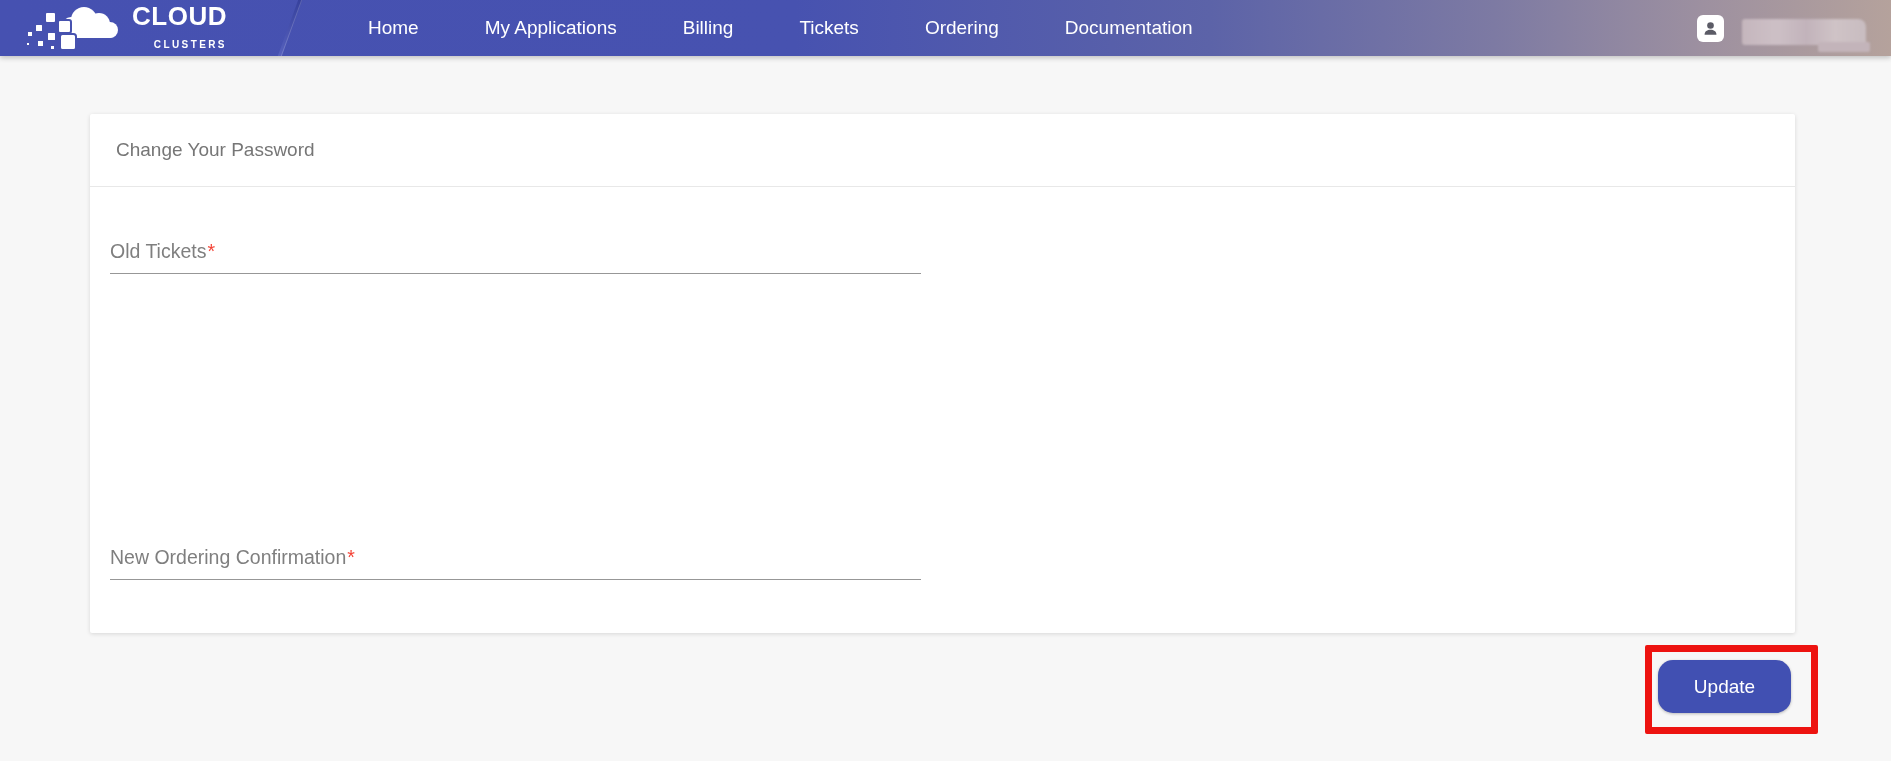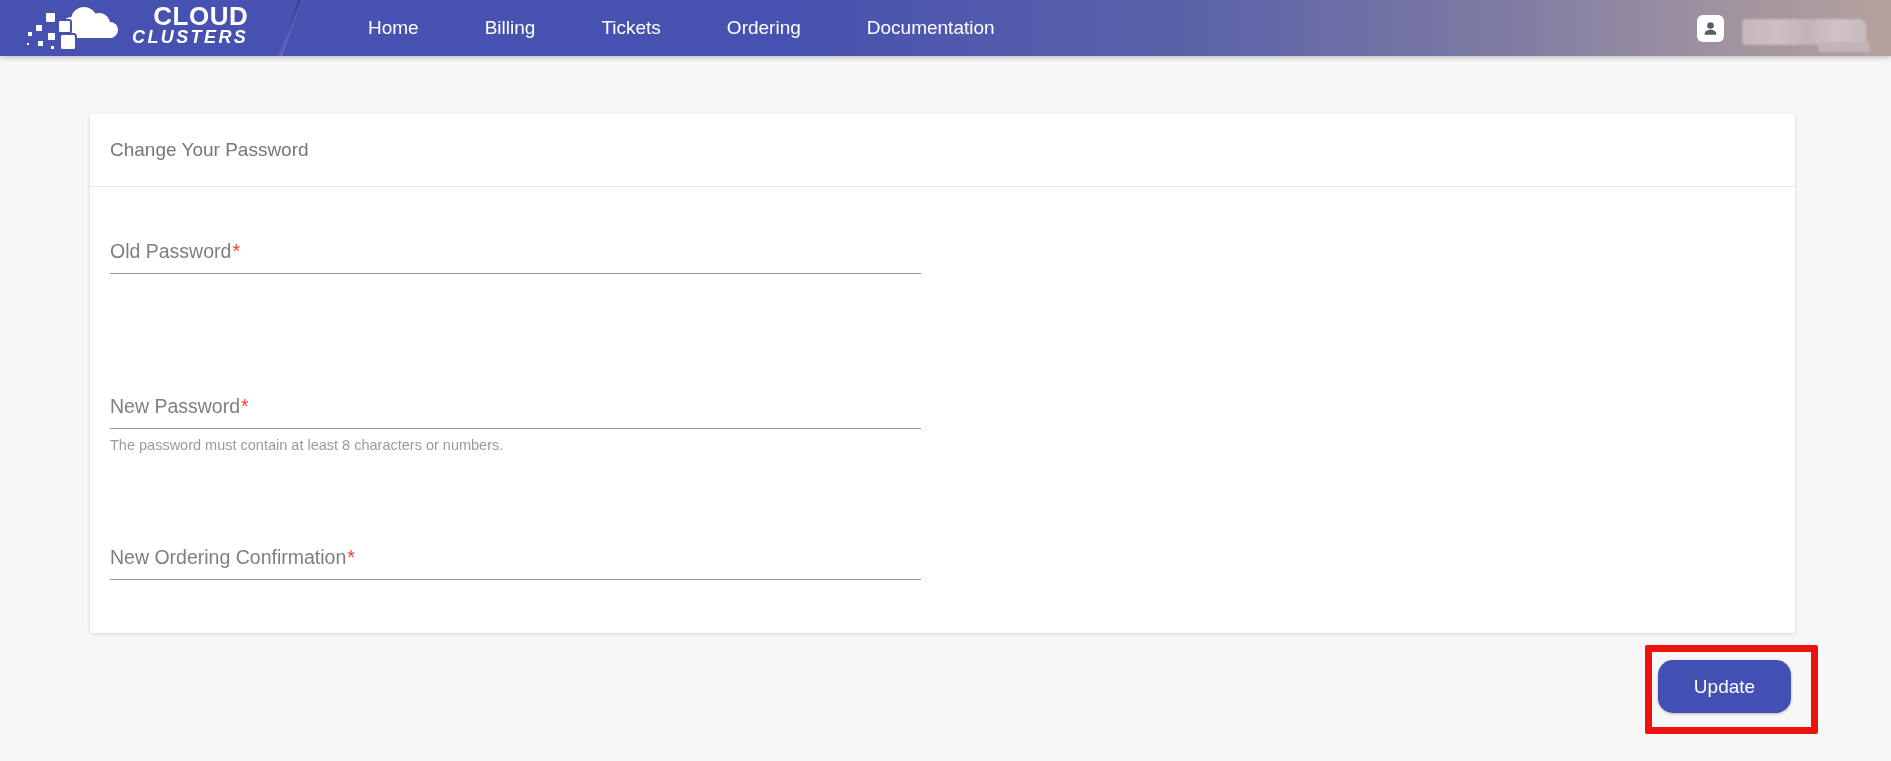--- a/index.html
+++ b/index.html
@@ -27,22 +27,22 @@
     display: flex; align-items: flex-start;
     cursor: pointer;
   }
   .brand-mark { display: block; }
   .brand-text { margin-left: 4px; display: flex; flex-direction: column; align-items: flex-end; }
   .brand-line1 {
     color: #ffffff; font-size: 26px; font-weight: 800;
     letter-spacing: 0.5px; line-height: 26px;
   }
   .brand-line2 {
-    color: #ffffff; font-size: 18px; font-weight: 700;
-    letter-spacing: 2.4px; line-height: 14px; margin-top: 1px; font-style: italic;
+    color: #ffffff; font-size: 10px; font-weight: 700;
+    letter-spacing: 2.4px; line-height: 14px; margin-top: 9px;
   }
   .nav-slash {
     position: absolute; left: 288px; top: 0;
     width: 4px; height: 56px;
     transform: skewX(-20deg);
     background: linear-gradient(180deg, rgba(42,52,140,0.55), rgba(100,110,200,0.55));
     border-right: 1px solid rgba(255,255,255,0.18);
   }
   .nav-items {
     position: absolute; left: 368px; top: 0; height: 56px;
@@ -75,21 +75,21 @@
   
   .card {
     position: absolute; left: 90px; top: 114px;
     width: 1705px; height: 519px;
     background: #ffffff;
     box-shadow: 0 1px 4px rgba(0,0,0,0.13);
     border-radius: 2px;
   }
   .card-header {
     height: 73px; display: flex; align-items: center;
-    padding-left: 20px;
+    padding-left: 26px;
     border-bottom: 1px solid #e8e8e8;
   }
   .card-title { color: #767676; font-size: 19px; }
 
   
   .field {
     position: absolute; left: 20px; width: 811px;
   }
   .field-label {
     position: absolute; left: 0; top: 2px;
@@ -161,20 +161,21 @@
     <div class="brand-text">
       <span class="brand-line1">CLOUD</span>
       <span class="brand-line2">CLUSTERS</span>
     </div>
   </div>
 
   <div class="nav-slash"></div>
 
   <ul class="nav-items">
     <li class="nav-item">Home</li>
+    <li class="nav-item">My Applications</li>
     <li class="nav-item">Billing</li>
     <li class="nav-item">Tickets</li>
     <li class="nav-item">Ordering</li>
     <li class="nav-item">Documentation</li>
   </ul>
 
   <div class="avatar">
     <svg width="19" height="19" viewBox="0 0 24 24">
       <circle cx="12" cy="8.2" r="4.2" fill="#5b5b66"></circle>
       <path d="M4.5 20 C4.5 15.4 8 13.6 12 13.6 C16 13.6 19.5 15.4 19.5 20 Z" fill="#5b5b66"></path>
@@ -186,32 +187,25 @@
 
 <main>
   <section class="card">
 
     <div class="card-header">
       <span class="card-title">Change Your Password</span>
     </div>
 
     <div class="field field-old">
       <span class="field-label">
-        <span>Old Password</span><span class="req">*</span>
+        <span>Old Tickets</span><span class="req">*</span>
       </span>
       <input type="password" autocomplete="off" style="">
     </div>
 
-    <div class="field field-new">
-      <span class="field-label">
-        <span>New Password</span><span class="req">*</span>
-      </span>
-      <input type="password" autocomplete="off" style="">
-      <div class="helper">The password must contain at least 8 characters or numbers.</div>
-    </div>
 
     <div class="field field-confirm">
       <span class="field-label">
         <span>New Ordering Confirmation</span><span class="req">*</span>
       </span>
       <input type="password" autocomplete="off" style="">
     </div>
 
   </section>
 

